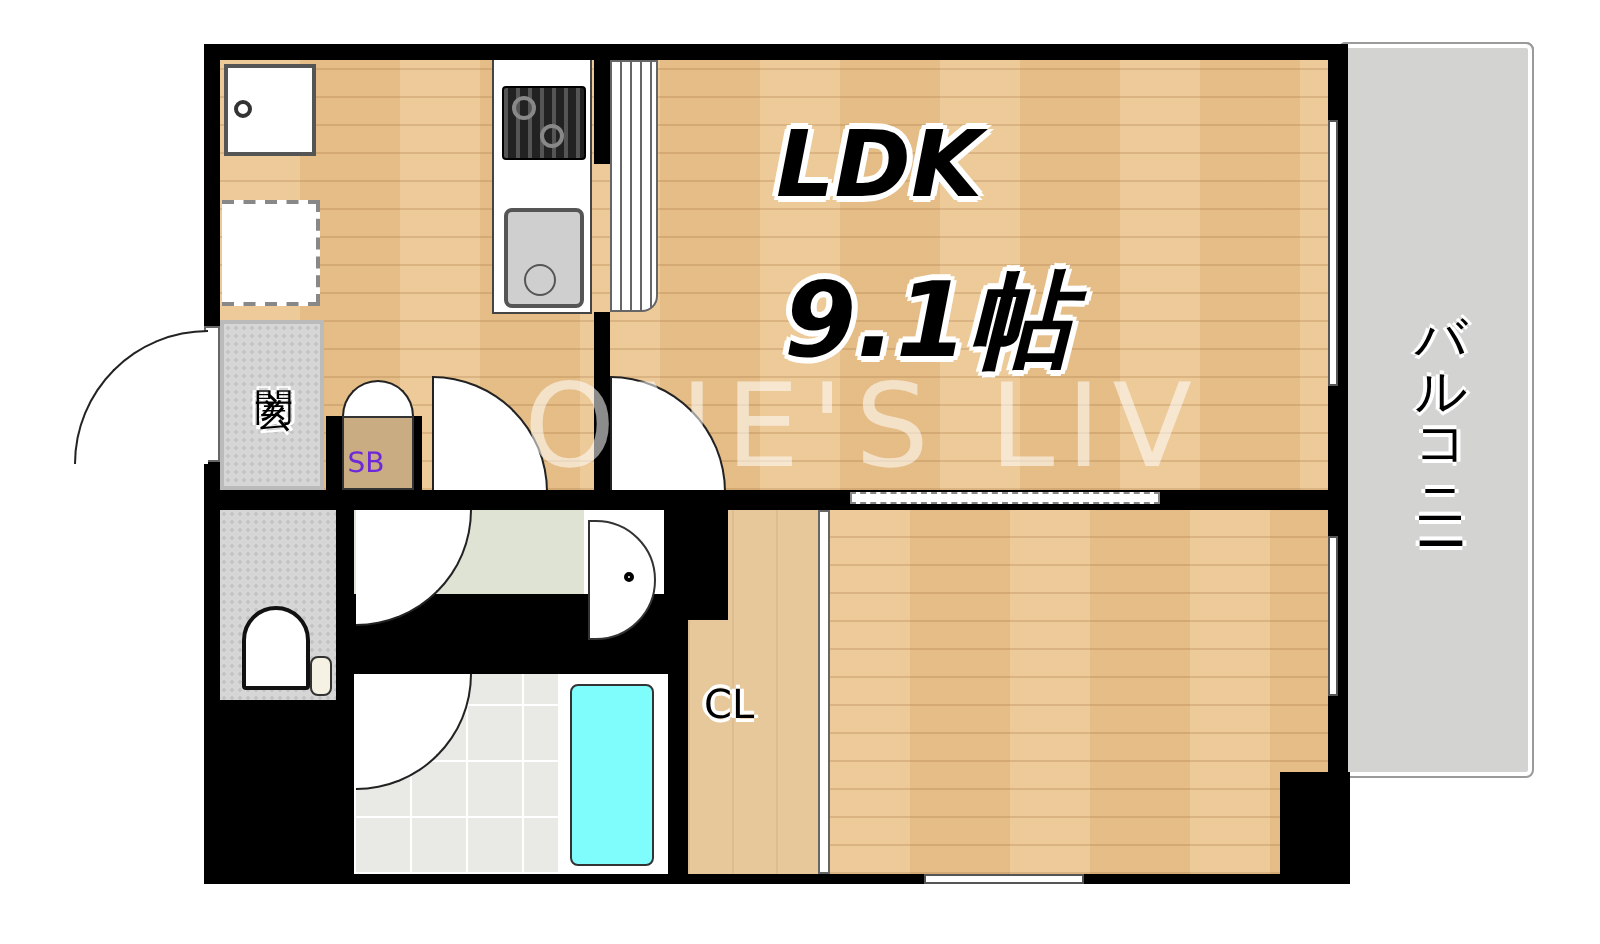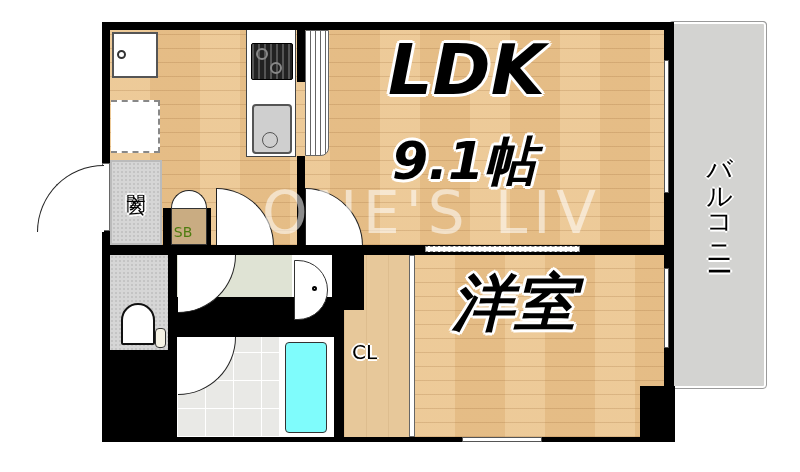--- a/index.html
+++ b/index.html
@@ -79,21 +79,21 @@
   <div class="abs wall" style="left:102px;top:155px;width:8px;height:95px;"></div>
   <div class="abs stone" style="left:110px;top:160px;width:52px;height:85px;border:2px solid #bbb;"></div>
   <div class="abs white" style="left:102px;top:163px;width:8px;height:68px;border:1px solid #666;"></div>
   <div class="abs door-swing" style="left:37px;top:165px;width:67px;height:67px;border-top-left-radius:67px;border-right:none;border-bottom:none;"></div>
   <div class="abs small-label" style="left:122px;top:180px;width:26px;font-size:19px;line-height:23px;writing-mode:vertical-rl;">玄関</div>
 
   <div class="abs wall" style="left:163px;top:208px;width:48px;height:37px;"></div>
   <div class="abs" style="left:171px;top:208px;width:36px;height:37px;background:#c9ac82;border:1px solid #333;"></div>
   <div class="abs door-swing" style="left:171px;top:190px;width:18px;height:18px;border-top-left-radius:18px;border-right:none;border-bottom:none;"></div>
   <div class="abs door-swing" style="left:189px;top:190px;width:18px;height:18px;border-top-right-radius:18px;border-left:none;border-bottom:none;"></div>
-  <div class="abs" style="left:173px;top:224px;width:20px;font-size:14px;text-align:center;color:#4d7c0f;">SB</div>
+  <div class="abs" style="left:173px;top:224px;width:20px;font-size:14px;text-align:center;color:#6d28d9;">SB</div>
 
   <div class="abs door-swing" style="left:216px;top:188px;width:58px;height:60px;border-top-right-radius:58px;border-left:1px solid #222;border-bottom:none;"></div>
   <div class="abs door-swing" style="left:305px;top:188px;width:58px;height:60px;border-top-right-radius:58px;border-bottom:none;"></div>
 
   <div class="abs wall" style="left:102px;top:245px;width:310px;height:10px;"></div>
   <div class="abs wall" style="left:580px;top:245px;width:90px;height:8px;"></div>
   <div class="abs white" style="left:425px;top:246px;width:155px;height:6px;border:1px dashed #888;"></div>
 
   <div class="abs stone" style="left:110px;top:255px;width:58px;height:95px;"></div>
   <div class="abs white" style="left:121px;top:303px;width:34px;height:42px;border:2px solid #111;border-radius:17px 17px 2px 2px;"></div>
@@ -121,18 +121,17 @@
   <div class="abs small-label" style="left:352px;top:340px;font-size:20px;">CL</div>
 
   <div class="abs wood" style="left:415px;top:255px;width:250px;height:182px;"></div>
   <div class="abs wall" style="left:640px;top:386px;width:35px;height:56px;"></div>
 
   <div class="abs wall" style="left:664px;top:22px;width:8px;height:420px;"></div>
   <div class="abs window" style="left:664px;top:60px;width:5px;height:133px;"></div>
   <div class="abs window" style="left:664px;top:268px;width:5px;height:80px;"></div>
   <div class="abs window" style="left:462px;top:437px;width:80px;height:5px;"></div>
 
-  <div class="abs outline-text" style="left:388px;top:32px;font-size:70px;line-height:76px;">LDK</div>
+  <div class="abs outline-text" style="left:388px;top:44px;font-size:46px;line-height:76px;">LDK</div>
   <div class="abs outline-text" style="left:392px;top:126px;font-size:52px;line-height:70px;">9.1帖</div>
-  <div class="abs outline-text" style="left:452px;top:268px;font-size:62px;line-height:70px;">洋室</div>
 
   <div class="abs watermark" style="left:262px;top:179px;">ONE'S LIV</div>
 </div>
 
 </body></html>

